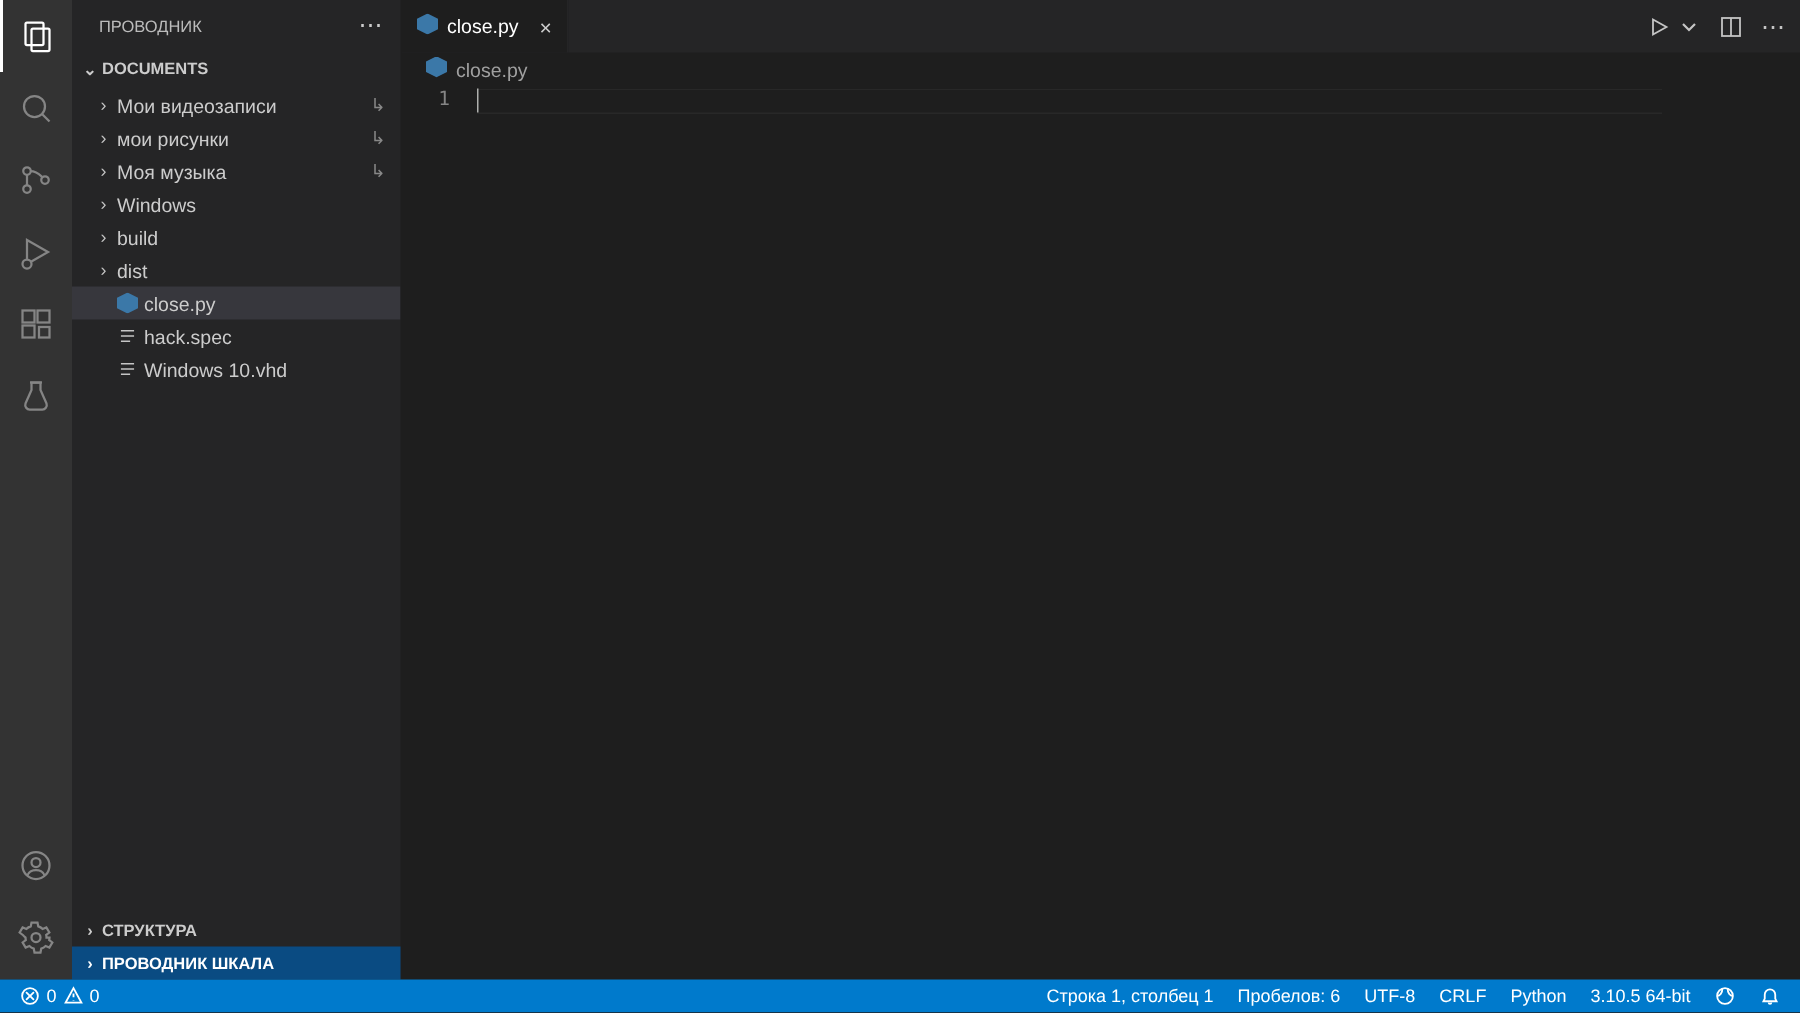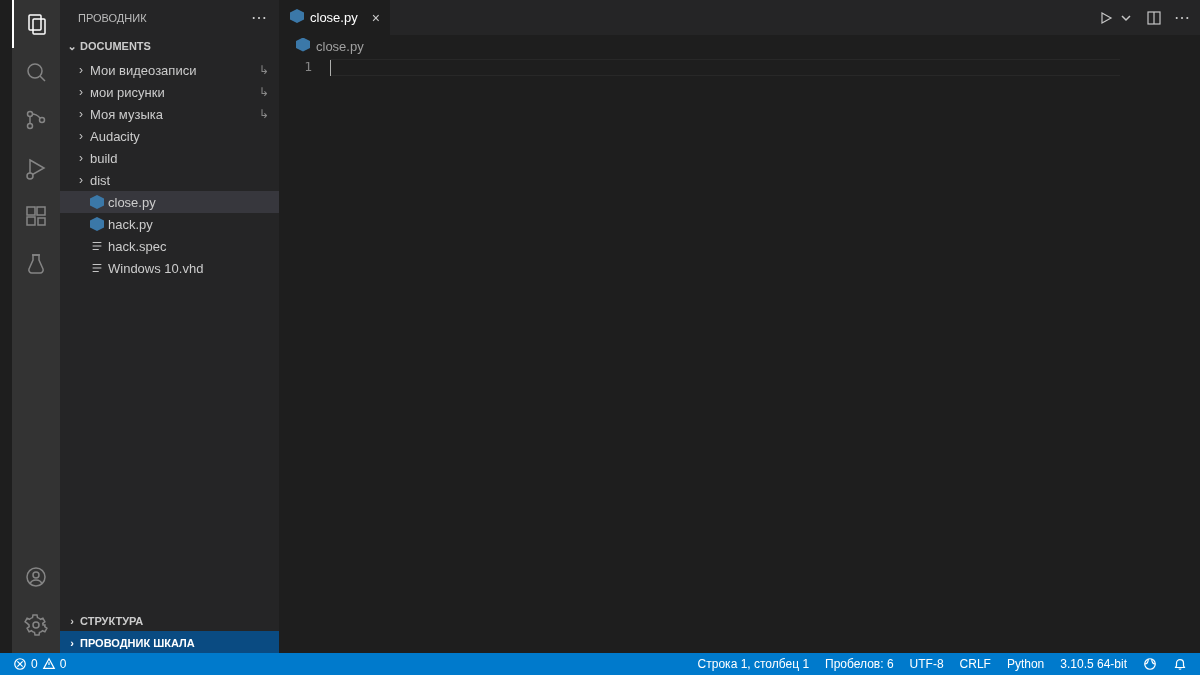--- a/index.html
+++ b/index.html
@@ -5,21 +5,21 @@
   * { box-sizing: border-box; margin: 0; padding: 0; }
   body {
     width: 1200px; height: 675px;
     background: #1e1e1e;
     font-family: "Segoe UI", "Helvetica Neue", sans-serif;
     font-size: 13px;
     color: #cccccc;
     overflow: hidden;
     display: flex; flex-direction: column;
   }
-  .main-area { flex: 1; display: flex; min-height: 0; padding-left: 12px; }
+  .main-area { flex: 1; display: flex; min-height: 0; }
 
   
   .activity-bar {
     width: 48px;
     background: #333333;
     display: flex; flex-direction: column;
     align-items: center;
   }
   .activity-bar .top { flex: 1; display:flex; flex-direction:column; align-items:center; }
   .activity-bar .bottom { display:flex; flex-direction:column; align-items:center; padding-bottom:4px; }
@@ -261,44 +261,37 @@
         <span class="label">мои рисунки</span>
         <span class="symlink">↳</span>
       </div>
       <div class="tree-row">
         <span class="chev">›</span>
         <span class="label">Моя музыка</span>
         <span class="symlink">↳</span>
       </div>
       <div class="tree-row">
         <span class="chev">›</span>
-        <span class="label">Audacity</span>
+        <span class="label">Windows</span>
       </div>
       <div class="tree-row">
         <span class="chev">›</span>
         <span class="label">build</span>
       </div>
       <div class="tree-row">
         <span class="chev">›</span>
         <span class="label">dist</span>
       </div>
 
       <div class="tree-row selected">
         <span class="spacer"></span>
         <span class="ficon">
             <span class="py-icon"></span>
           </span>
         <span class="label">close.py</span>
-      </div>
-      <div class="tree-row">
-        <span class="spacer"></span>
-        <span class="ficon">
-            <span class="py-icon"></span>
-          </span>
-        <span class="label">hack.py</span>
       </div>
       <div class="tree-row">
         <span class="spacer"></span>
         <span class="ficon">
           <svg class="file-lines" viewBox="0 0 16 16" fill="none" stroke="#c5c5c5" stroke-width="1.2">
               <line x1="3" y1="4" x2="13" y2="4"></line>
               <line x1="3" y1="8" x2="13" y2="8"></line>
               <line x1="3" y1="12" x2="10" y2="12"></line>
             </svg>
         </span>

